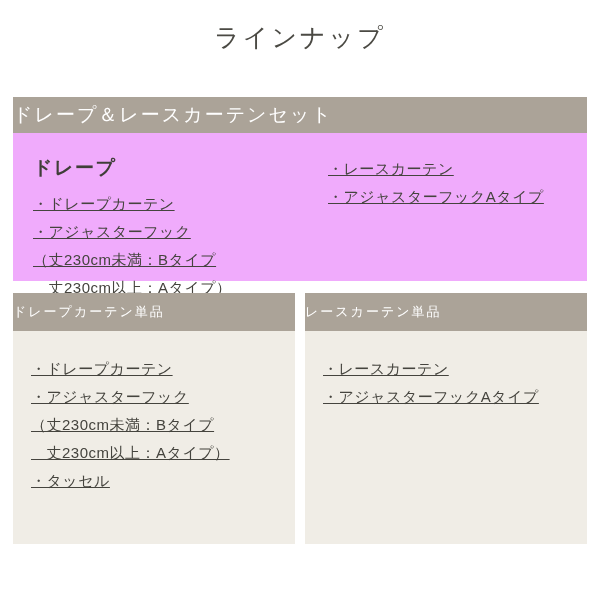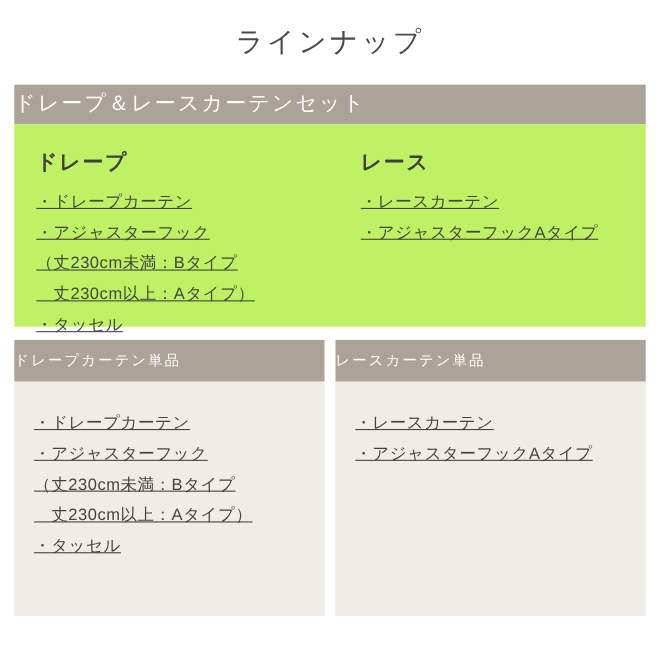--- a/index.html
+++ b/index.html
@@ -6,40 +6,40 @@
   html, body { width: 600px; height: 600px; }
   body {
     background: #ffffff;
     font-family: "Liberation Sans", "DejaVu Sans", sans-serif;
     color: #45443e;
     overflow: hidden;
   }
   .page { width: 600px; height: 600px; padding: 0 13px; }
 
   .main-title {
-    height: 77px;
+    height: 97px;
     padding-top: 21px;
     text-align: center;
     font-size: 25px;
     font-weight: 500;
     letter-spacing: 3px;
     color: #4b4a44;
   }
 
   .bar {
     background: #aba398;
     color: #ffffff;
     font-weight: 500;
     letter-spacing: 2px;
   }
   .set-bar { height: 36px; line-height: 36px; font-size: 19px; }
 
   .set-body {
-    background: #bef264;
-    height: 184px;
+    background: #f0abfc;
+    height: 148px;
     display: flex;
     padding: 22px 20px 0 20px;
   }
   .col-left { width: 295px; }
   .col-right { flex: 1; }
 
   .subtitle {
     font-size: 19px;
     font-weight: 600;
     letter-spacing: 1.5px;
@@ -75,21 +75,20 @@
     <div class="set-body">
       <div class="col-left">
         <div class="subtitle">ドレープ</div>
         <div class="item">・ドレープカーテン</div>
         <div class="item">・アジャスターフック</div>
         <div class="item">（丈230cm未満：Bタイプ</div>
         <div class="item">　丈230cm以上：Aタイプ）</div>
         <div class="item">・タッセル</div>
       </div>
       <div class="col-right">
-        <div class="subtitle">レース</div>
         <div class="item">・レースカーテン</div>
         <div class="item">・アジャスターフックAタイプ</div>
       </div>
     </div>
   </div>
 
   <div class="bottom-row">
 
     <div class="panel">
       <div class="bar panel-bar">ドレープカーテン単品</div>

